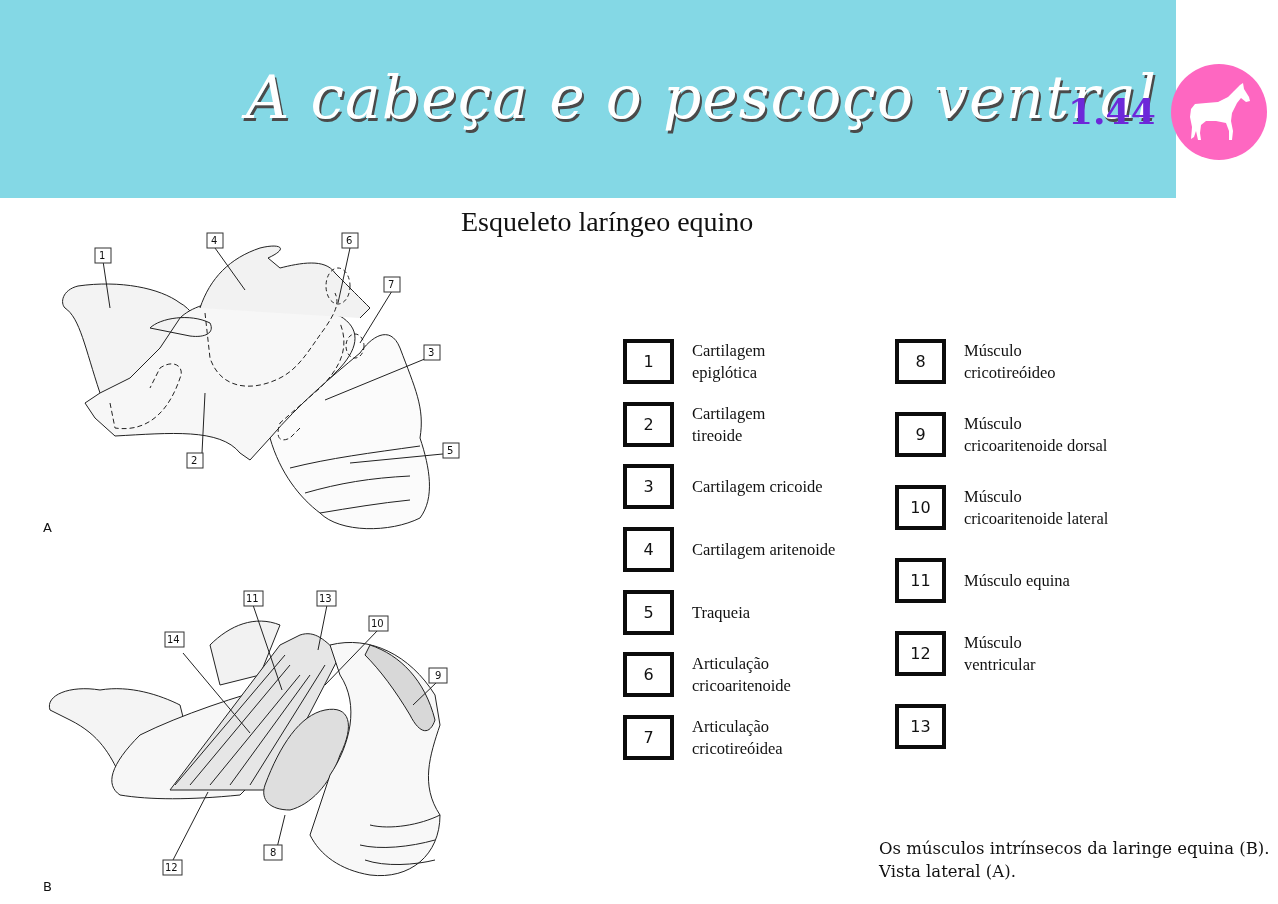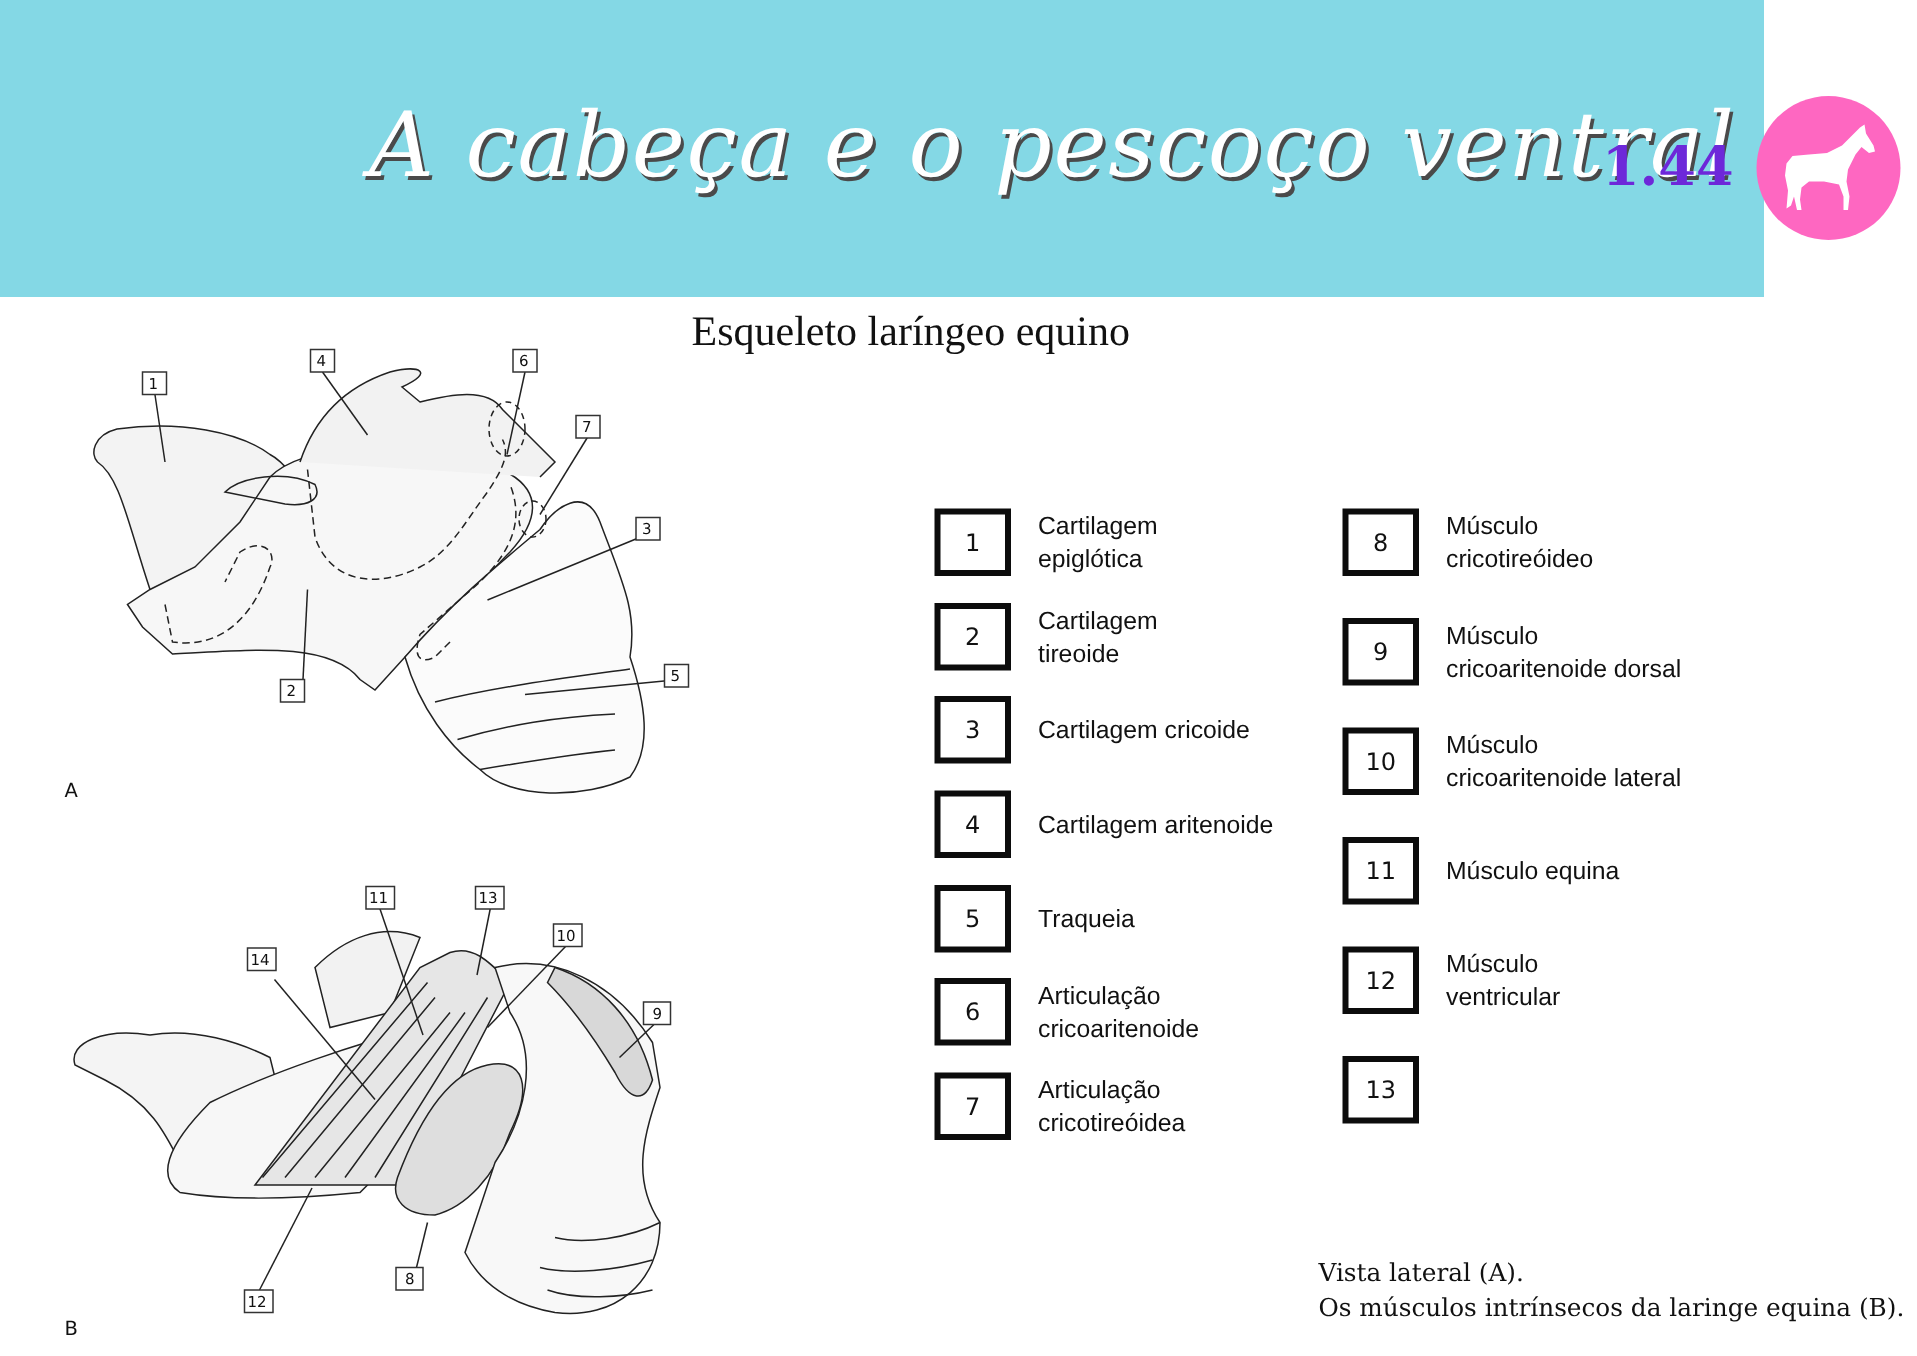--- a/index.html
+++ b/index.html
@@ -35,21 +35,21 @@
   .fig-letter { position: absolute; font-family: "DejaVu Sans", sans-serif; font-size: 13px; color: #111; }
 
   .legend-item { position: absolute; display: flex; align-items: center; }
   .num-box {
     width: 51px; height: 45px; border: 4px solid #0c0c0c;
     display: flex; align-items: center; justify-content: center;
     font-family: "DejaVu Sans", sans-serif; font-size: 16px; color: #111;
     background: #fff; flex-shrink: 0;
   }
   .legend-label {
-    margin-left: 18px; font-family: Liberation Sans, sans-serif; font-size: 16.5px;
+    margin-left: 18px; font-family: Liberation Serif, serif; font-size: 16.5px;
     line-height: 22px; color: #111; white-space: pre-line;
   }
 
   .caption {
     position: absolute; left: 879px; top: 837px;
     font-family: "DejaVu Serif", serif; font-size: 16.5px; line-height: 23px; color: #111;
   }
 </style>
 </head>
 <body>
@@ -212,15 +212,15 @@
 <div class="legend-item" style="left:895px; top:631px;">
   <div class="num-box">12</div>
   <div class="legend-label">Músculo
 ventricular</div>
 </div>
 <div class="legend-item" style="left:895px; top:704px;">
   <div class="num-box">13</div>
 </div>
 
 <div class="caption">
+  <div>Os músculos intrínsecos da laringe equina (B).</div>
   <div>Vista lateral (A).</div>
-  <div>Os músculos intrínsecos da laringe equina (B).</div>
 </div>
 
 </body></html>

